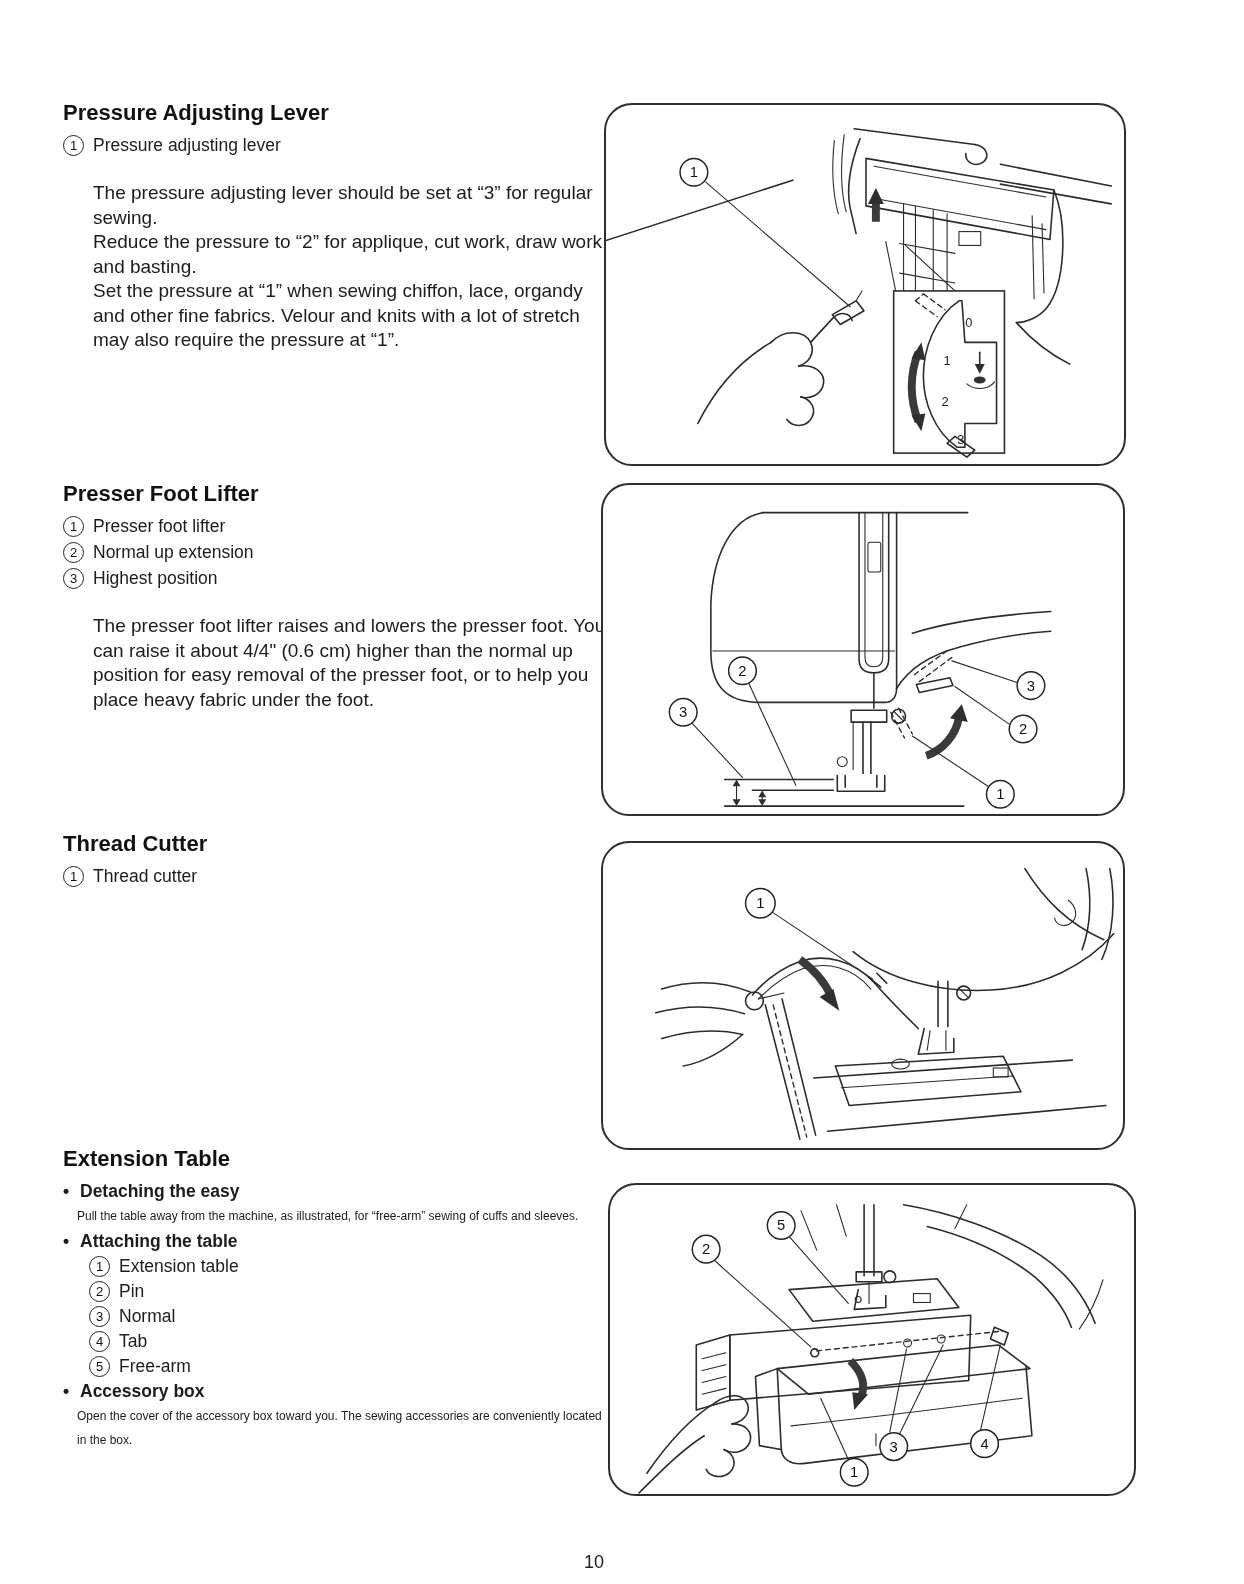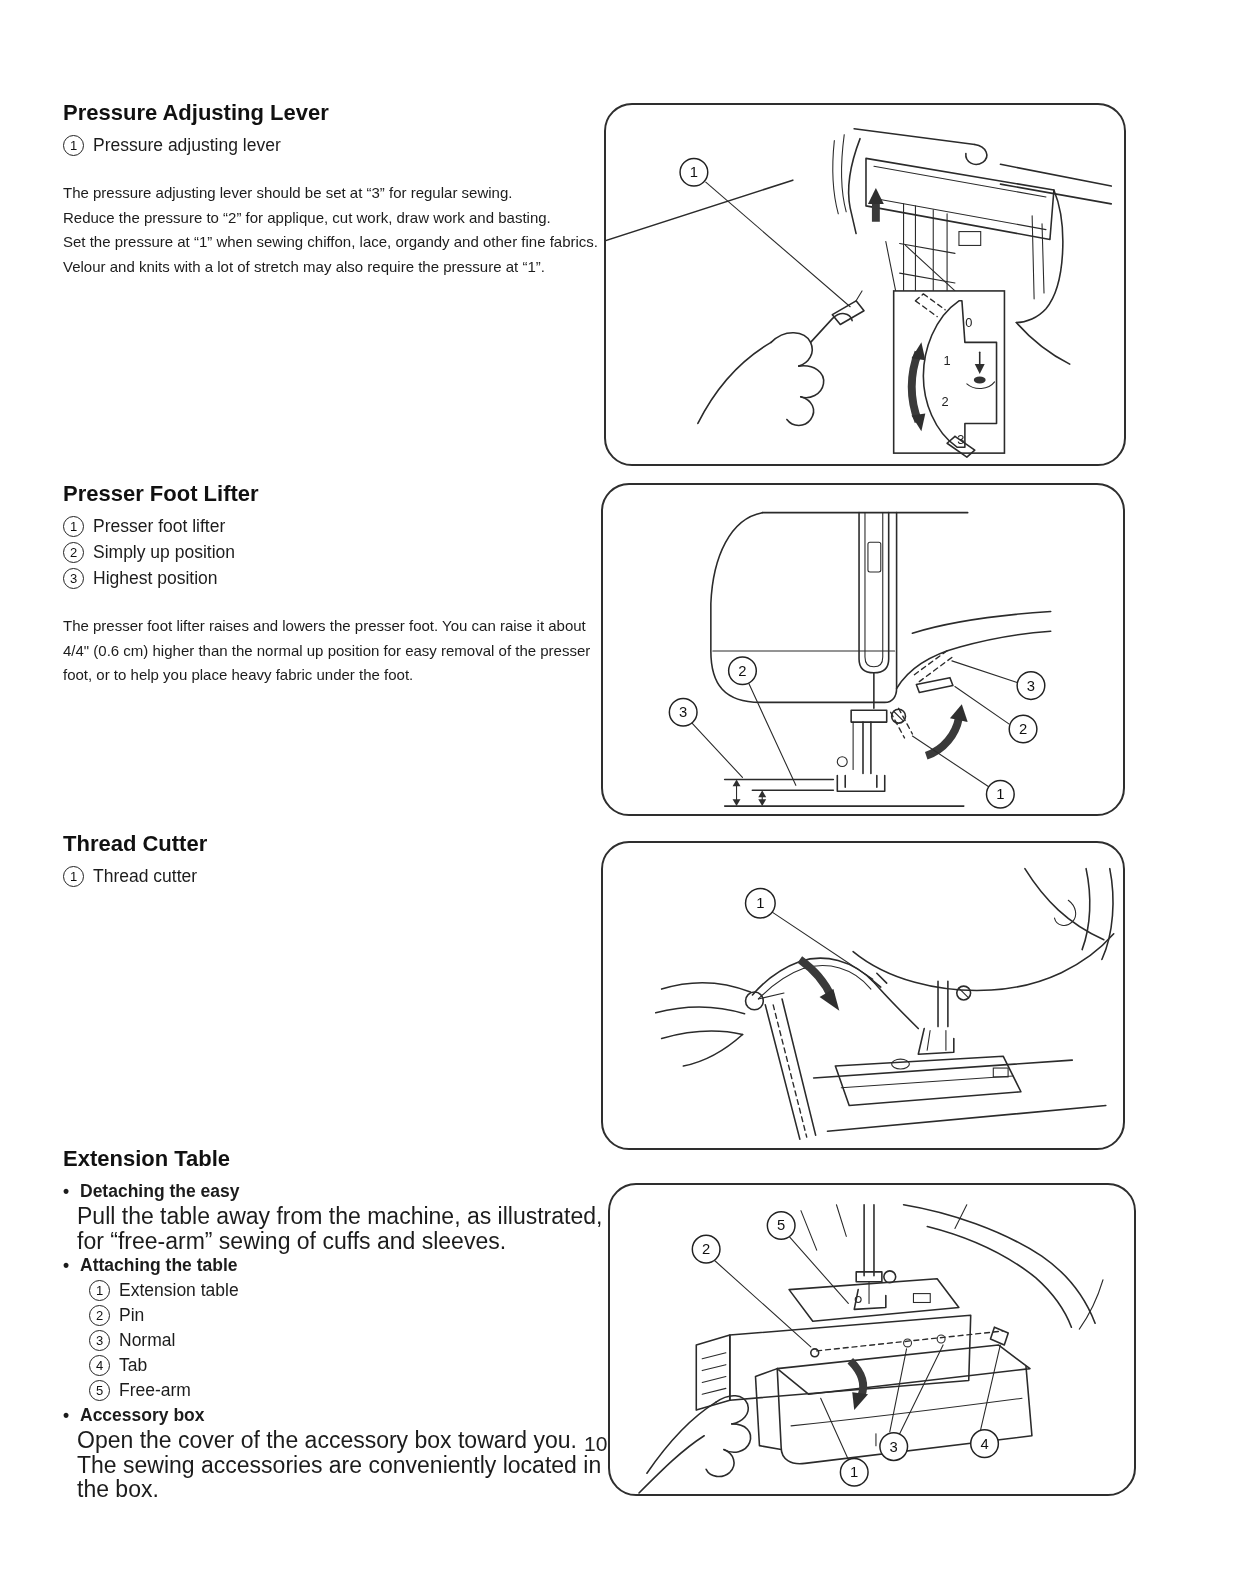--- a/index.html
+++ b/index.html
@@ -9,42 +9,42 @@
     -webkit-font-smoothing:antialiased;
   }
   .text-block{position:absolute;left:63px;width:545px;}
   h2{font-size:22px;font-weight:bold;margin:0 0 7px 0;color:#111;}
   .callout-row{display:flex;gap:9px;align-items:flex-start;font-size:17.5px;line-height:25px;margin:0 0 1px 0;}
   .cnum{
     flex:none;width:19px;height:19px;margin-top:2px;
     border:1.4px solid #222;border-radius:50%;
     font-size:13px;line-height:19px;text-align:center;color:#111;
   }
-  .para{margin-top:23px;font-size:15px;line-height:24.5px;}
+  .para{margin-top:23px;font-size:19px;line-height:24.5px;margin-left:30px;}
   .para div{margin:0;}
   .bullet{margin:0;}
   .bullet-head{display:flex;gap:7px;font-size:17.5px;font-weight:bold;line-height:25px;}
   .bmark{flex:none;width:10px;}
-  .bullet-body{margin-left:14px;font-size:23px;line-height:24.5px;}
+  .bullet-body{margin-left:14px;font-size:12px;line-height:24.5px;}
   .sub-callouts{margin-left:26px;}
   .sub-callouts .callout-row{line-height:24px;}
   .fig{
     position:absolute;background:#fff;border:2px solid #2e2e2e;border-radius:28px;
     box-sizing:border-box;overflow:hidden;
   }
   .fig svg{display:block;width:100%;height:100%;}
   .ln{stroke:#2b2b2b;fill:none;stroke-width:1.6;stroke-linecap:round;stroke-linejoin:round;}
   .thin{stroke:#2b2b2b;fill:none;stroke-width:1.1;stroke-linecap:round;}
   .dash{stroke:#2b2b2b;fill:none;stroke-width:1.4;stroke-dasharray:5 4;stroke-linecap:round;}
   .thick{stroke:#3a3a3a;fill:none;stroke-width:8;stroke-linecap:butt;}
   .ahead{fill:#2f2f2f;stroke:none;}
   .ccirc{fill:#fff;stroke:#222;stroke-width:1.5;}
   .ctext{font-family:"Liberation Sans",sans-serif;font-size:15px;fill:#111;text-anchor:middle;}
   .dtext{font-family:"Liberation Sans",sans-serif;font-size:13px;fill:#222;text-anchor:middle;}
-  .page-num{position:absolute;left:584px;top:1432px;font-size:21px;color:#222;}
+  .page-num{position:absolute;left:584px;top:1552px;font-size:18px;color:#222;}
 </style>
 </head>
 <body>
 
 <section class="text-block" style="top:100px">
   <h2>Pressure Adjusting Lever</h2>
   <div class="callout-row">
     <span class="cnum">1</span>
     <span>Pressure adjusting lever</span>
   </div>
@@ -56,21 +56,21 @@
 </section>
 
 <section class="text-block" style="top:481px">
   <h2>Presser Foot Lifter</h2>
   <div class="callout-row">
     <span class="cnum">1</span>
     <span>Presser foot lifter</span>
   </div>
   <div class="callout-row">
     <span class="cnum">2</span>
-    <span>Simply up position</span>
+    <span>Normal up extension</span>
   </div>
   <div class="callout-row">
     <span class="cnum">3</span>
     <span>Highest position</span>
   </div>
   <div class="para">
     <div>The presser foot lifter raises and lowers the presser foot. You can raise it about 4/4" (0.6 cm) higher than the normal up position for easy removal of the presser foot, or to help you place heavy fabric under the foot.</div>
   </div>
 </section>
 

